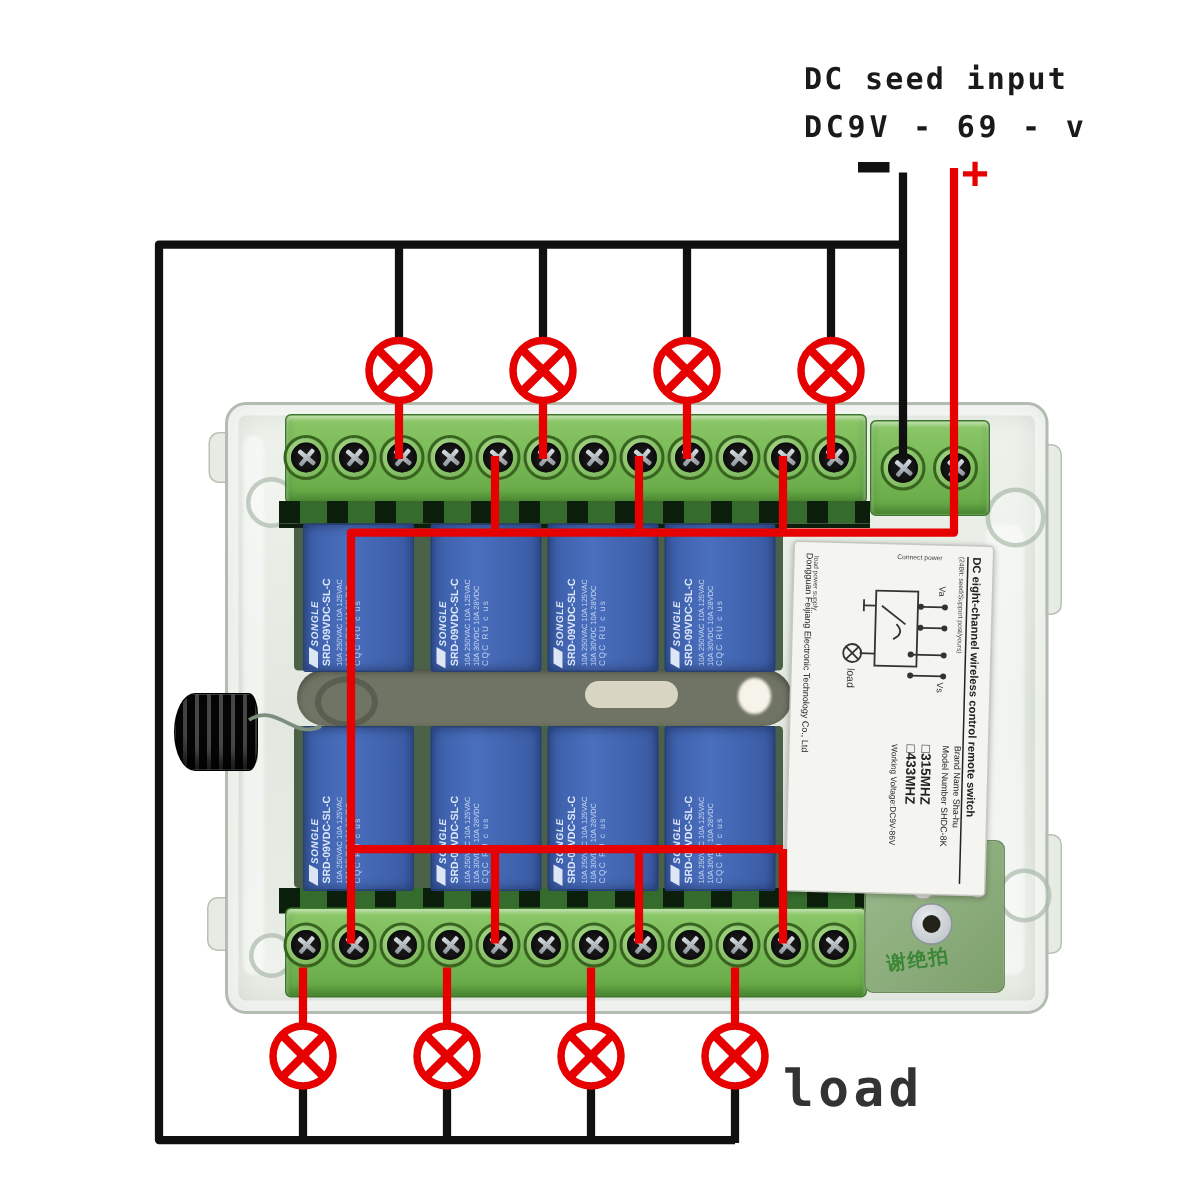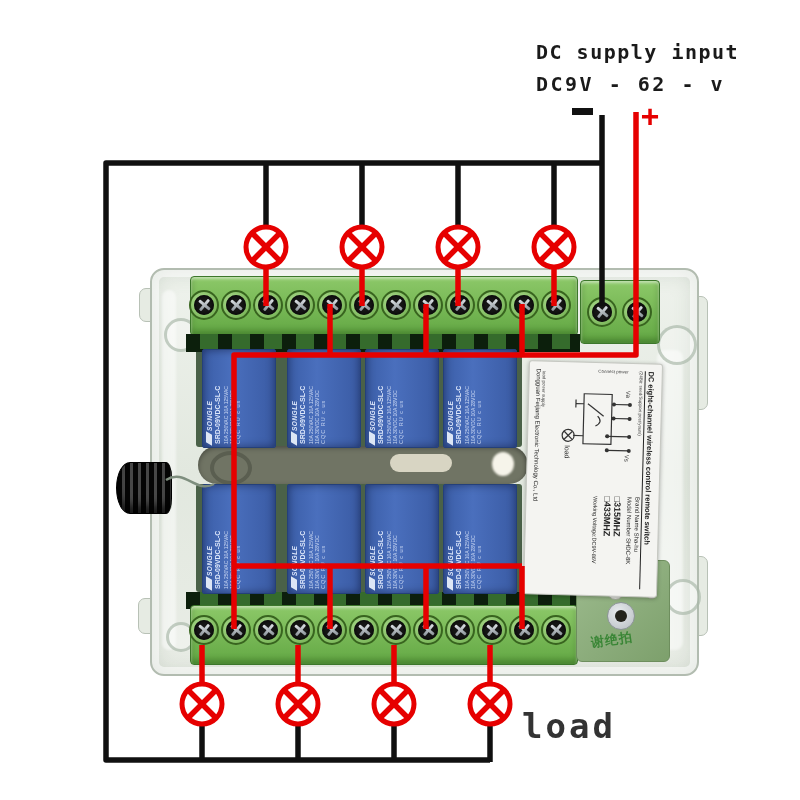--- a/index.html
+++ b/index.html
@@ -443,15 +443,15 @@
       <g>
         <circle cx="490" cy="704" r="20" fill="#ffffff" stroke="#e60000" stroke-width="5"></circle>
         <line x1="476" y1="690" x2="504" y2="718" stroke="#e60000" stroke-width="5.5"></line>
         <line x1="504" y1="690" x2="476" y2="718" stroke="#e60000" stroke-width="5.5"></line>
       </g>
     </g>
 </svg>
 
 <div id="minus-bar" class="abs"></div>
 <div id="plus-sign" class="wire-text txt">+</div>
-<div id="txt-power1" class="wire-text txt">DC supply input</div>
-<div id="txt-power2" class="wire-text txt">DC9V - 62 - v</div>
+<div id="txt-power1" class="wire-text txt">DC seed input</div>
+<div id="txt-power2" class="wire-text txt">DC9V - 69 - v</div>
 <div id="txt-load" class="wire-text txt">load</div>
 
 </body></html>

